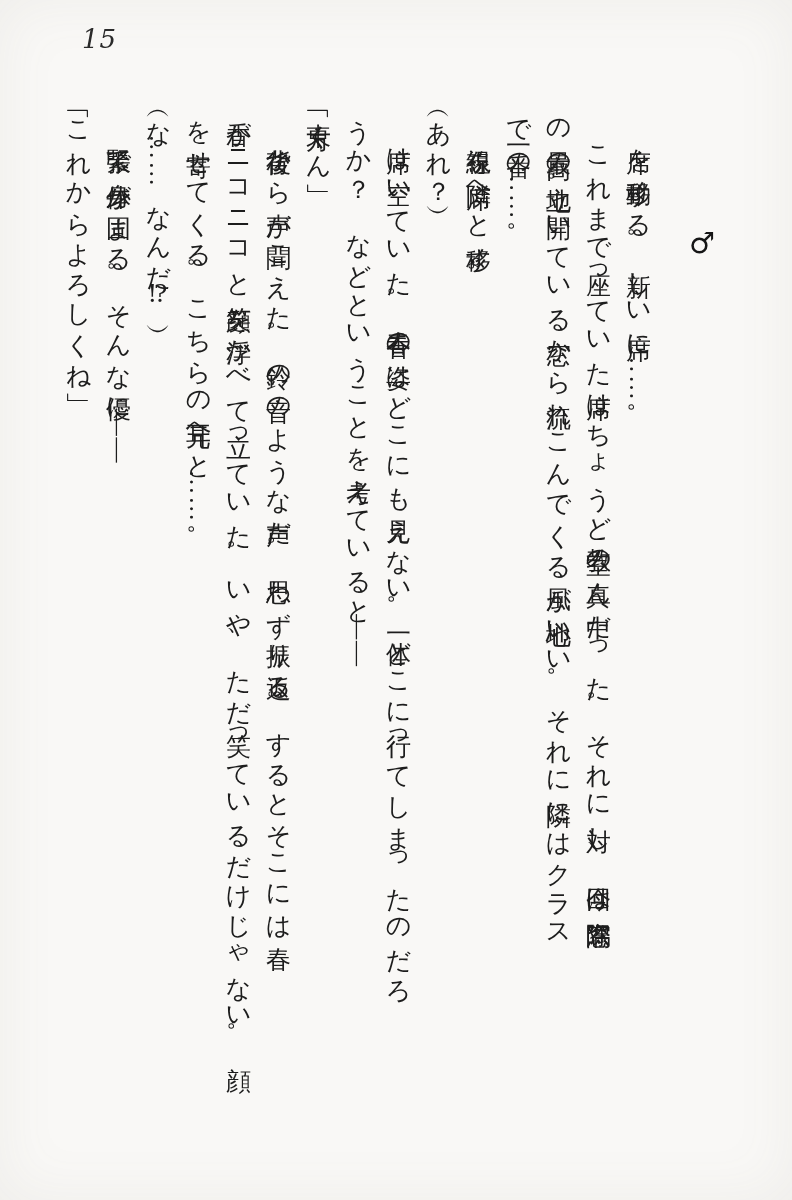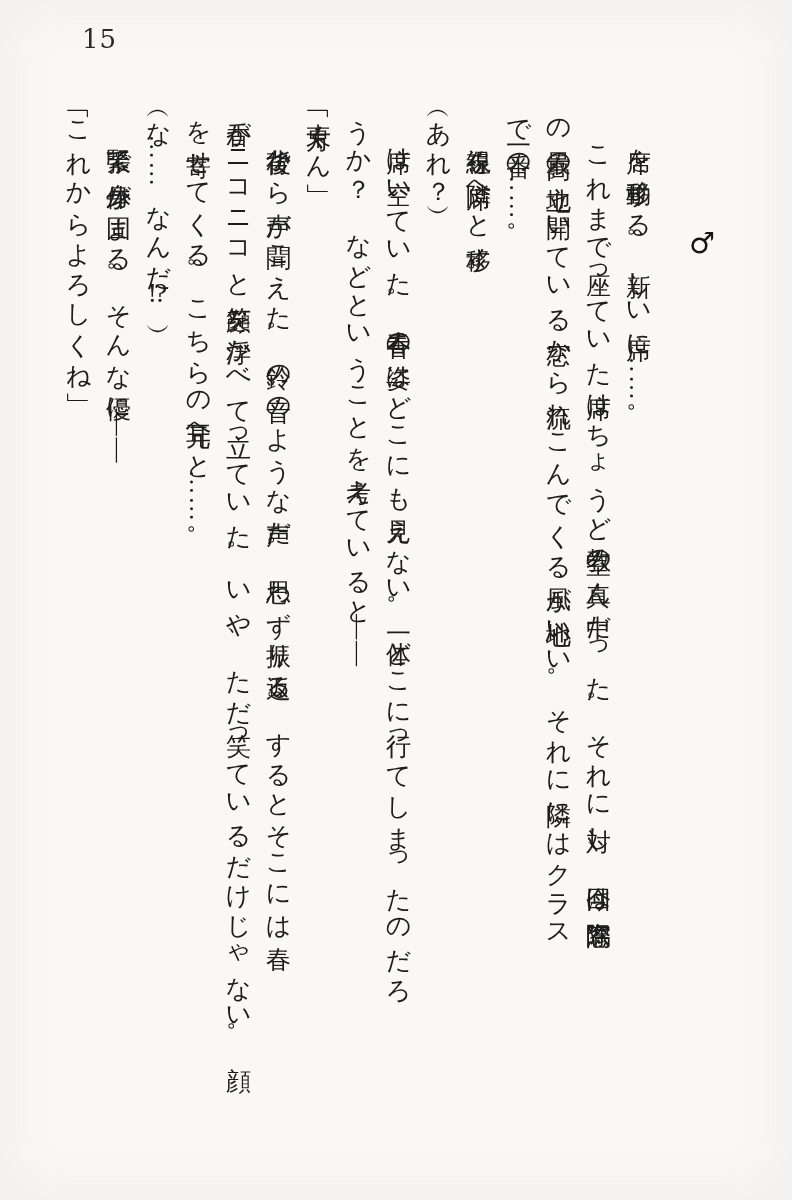--- a/index.html
+++ b/index.html
@@ -22,20 +22,21 @@
     position: absolute;
     inset: 0;
     pointer-events: none;
     box-shadow: inset 0 0 60px rgba(120,115,105,0.08);
   }
   .page-number {
     position: absolute;
     left: 82px;
     top: 24px;
     font-family: "DejaVu Serif", serif;
+    font-style: italic;
     font-size: 26px;
     letter-spacing: 1px;
     color: #2b2b2b;
   }
   .margin-symbol {
     position: absolute;
     left: 689px;
     top: 229px;
     font-family: "DejaVu Sans", sans-serif;
     font-size: 29px;

